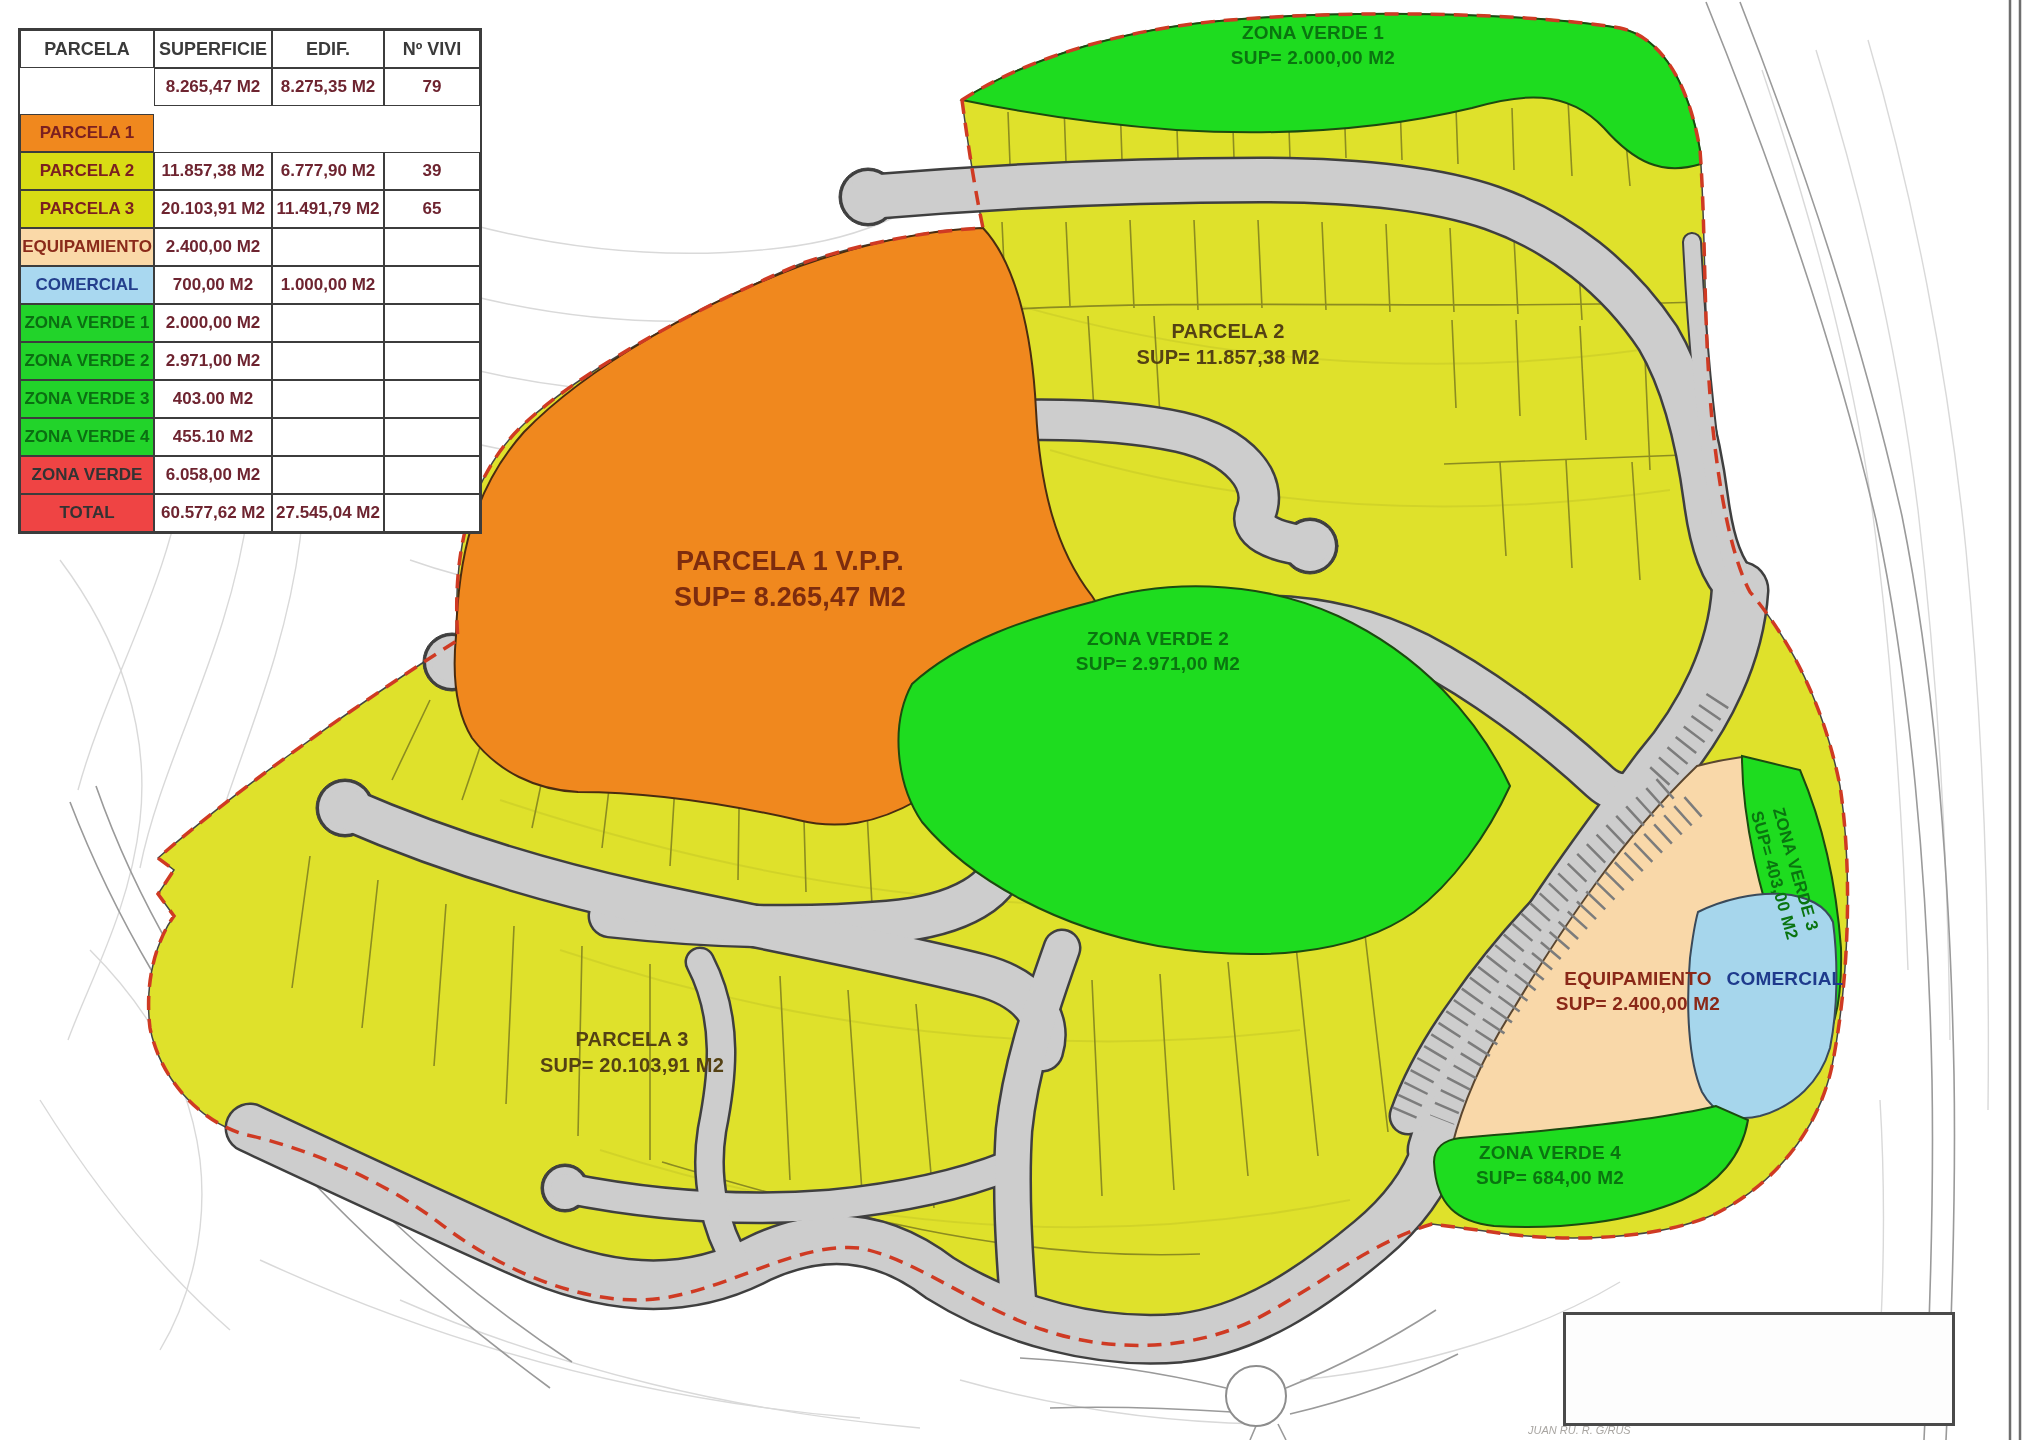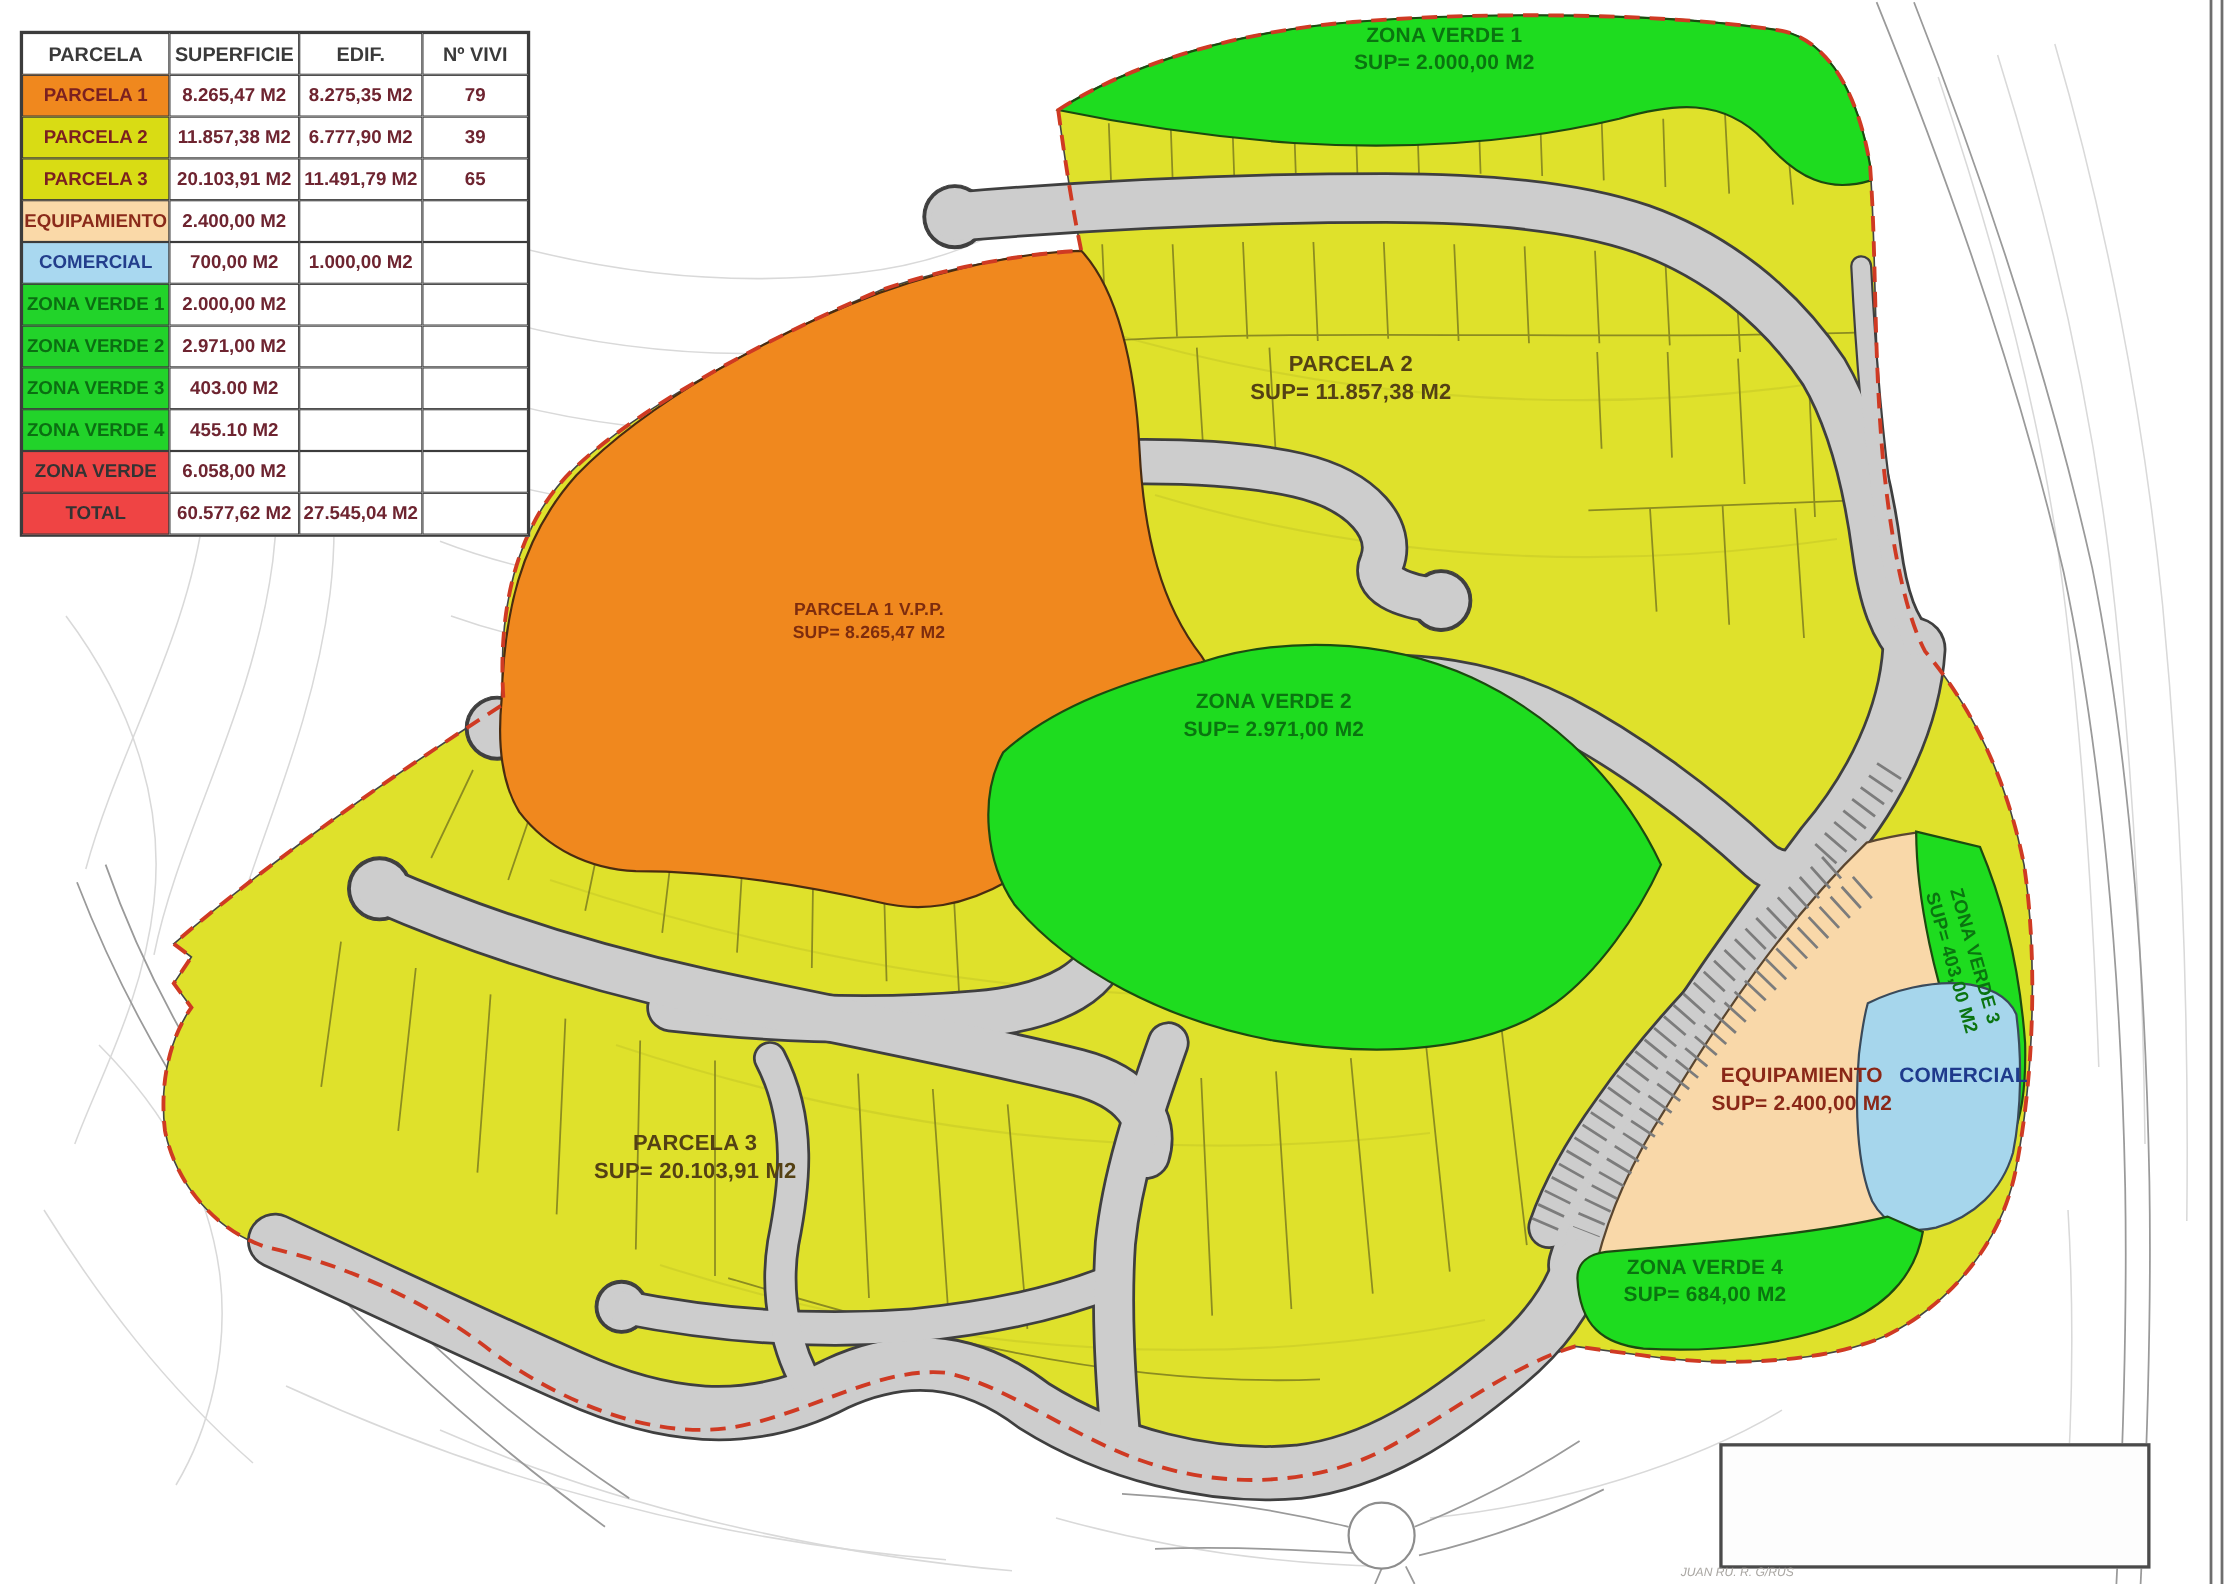--- a/index.html
+++ b/index.html
@@ -6,21 +6,21 @@
   #stage{position:relative;width:2033px;height:1440px;overflow:hidden;background:#ffffff;
          font-family:Liberation Sans, sans-serif;}
   svg{position:absolute;left:0;top:0;z-index:1;}
   
   #ptable{position:absolute;left:18px;top:28px;z-index:5;border:2px solid #3c3c3c;background:#fff;}
   .trow{display:grid;grid-template-columns:134px 118px 112px 96px;}
   .tcell{border:1px solid #3c3c3c;display:flex;align-items:center;justify-content:center;
          height:36px;font-size:17px;font-weight:bold;color:#6e2430;background:#fff;white-space:nowrap;}
   .thead .tcell{color:#3a3a3a;font-size:18px;}
   .lbl{color:#3a3a3a;}
-  .row-orange .lbl{background:#f0881e;color:#7b2020;}
+  .row-orange .lbl{background:#f0881e;color:#7b2020;margin-top:46px;}
   .row-yellow .lbl{background:#d9dc14;color:#7b2020;}
   .row-peach  .lbl{background:#fad9a8;color:#8a2a1a;}
   .row-blue   .lbl{background:#a9d8f0;color:#233e8c;}
   .row-green  .lbl{background:#22d32a;color:#0b6e12;}
   .row-gray   .lbl{background:#d4d4d4;color:#333;}
   .row-plain  .lbl{background:#ef4444;color:#333;}
   
   .mlabel{position:absolute;width:320px;margin-left:-160px;text-align:center;font-weight:bold;
           z-index:4;line-height:1.32;letter-spacing:.2px;}
   .mlabel .l2{display:block;}
@@ -251,21 +251,21 @@
 </div>
 
 <div class="mlabel green-t" style="left:1313px;top:20px;font-size:19px;">
   <span class="l2">ZONA VERDE 1</span>
   <span class="l2">SUP=  2.000,00 M2</span>
 </div>
 <div class="mlabel olive-t" style="left:1228px;top:318px;font-size:20px;">
   <span class="l2">PARCELA 2</span>
   <span class="l2">SUP=  11.857,38 M2</span>
 </div>
-<div class="mlabel maroon-t" style="left:790px;top:544px;font-size:16px;">
+<div class="mlabel maroon-t" style="left:790px;top:544px;font-size:27px;">
   <span class="l2">PARCELA 1 V.P.P.</span>
   <span class="l2">SUP=  8.265,47 M2</span>
 </div>
 <div class="mlabel green-t" style="left:1158px;top:626px;font-size:19px;">
   <span class="l2">ZONA VERDE 2</span>
   <span class="l2">SUP=  2.971,00 M2</span>
 </div>
 <div class="mlabel olive-t" style="left:632px;top:1026px;font-size:20px;">
   <span class="l2">PARCELA 3</span>
   <span class="l2">SUP=  20.103,91 M2</span>

